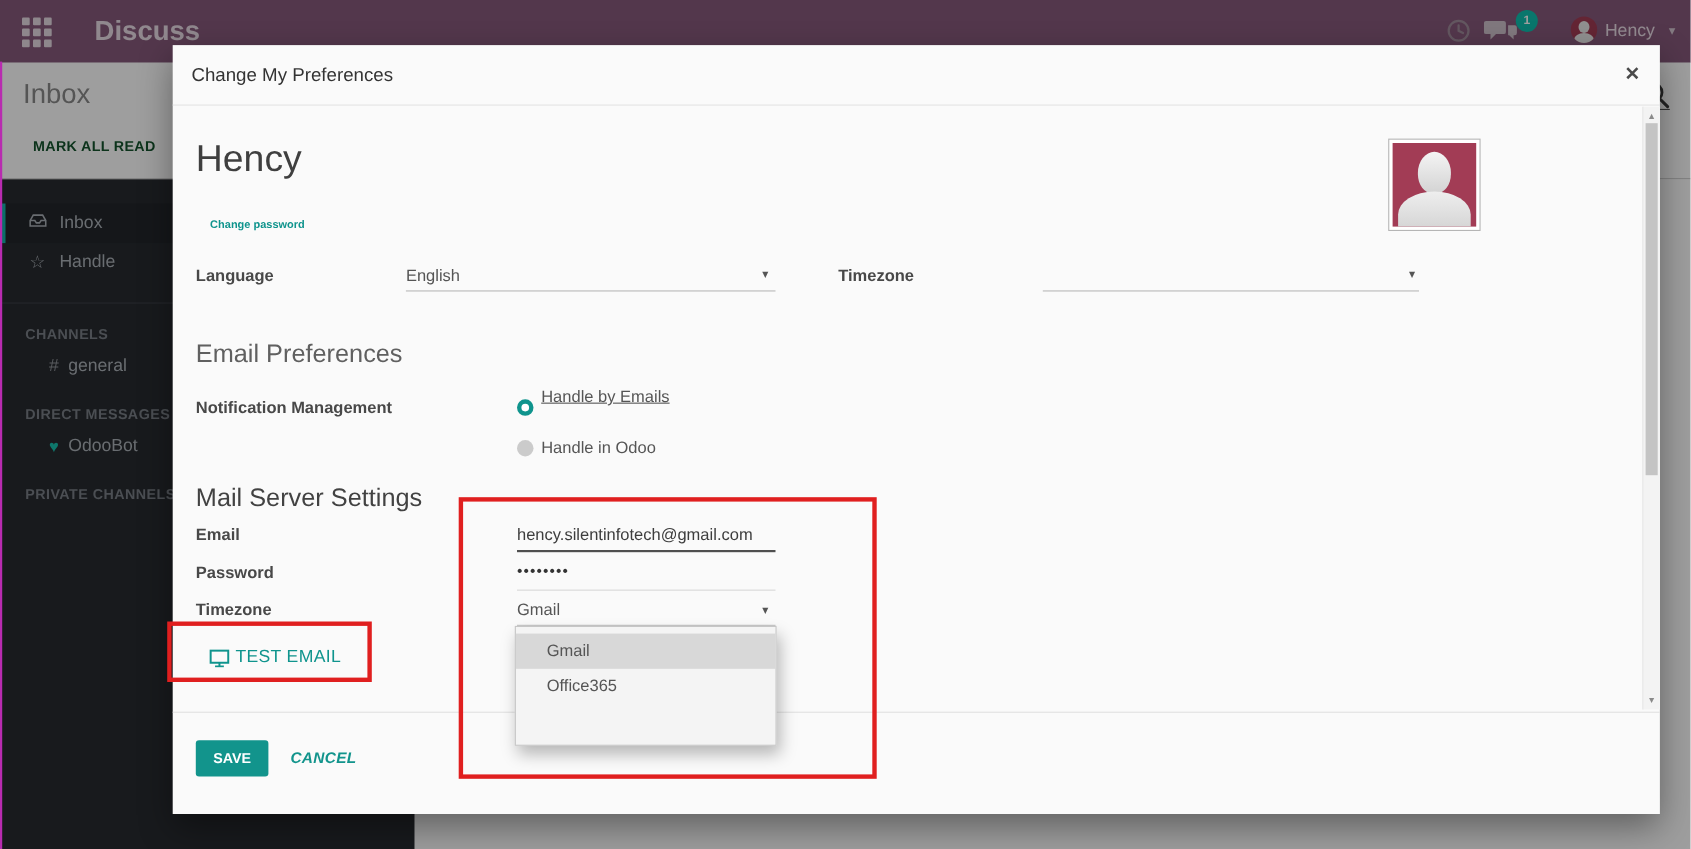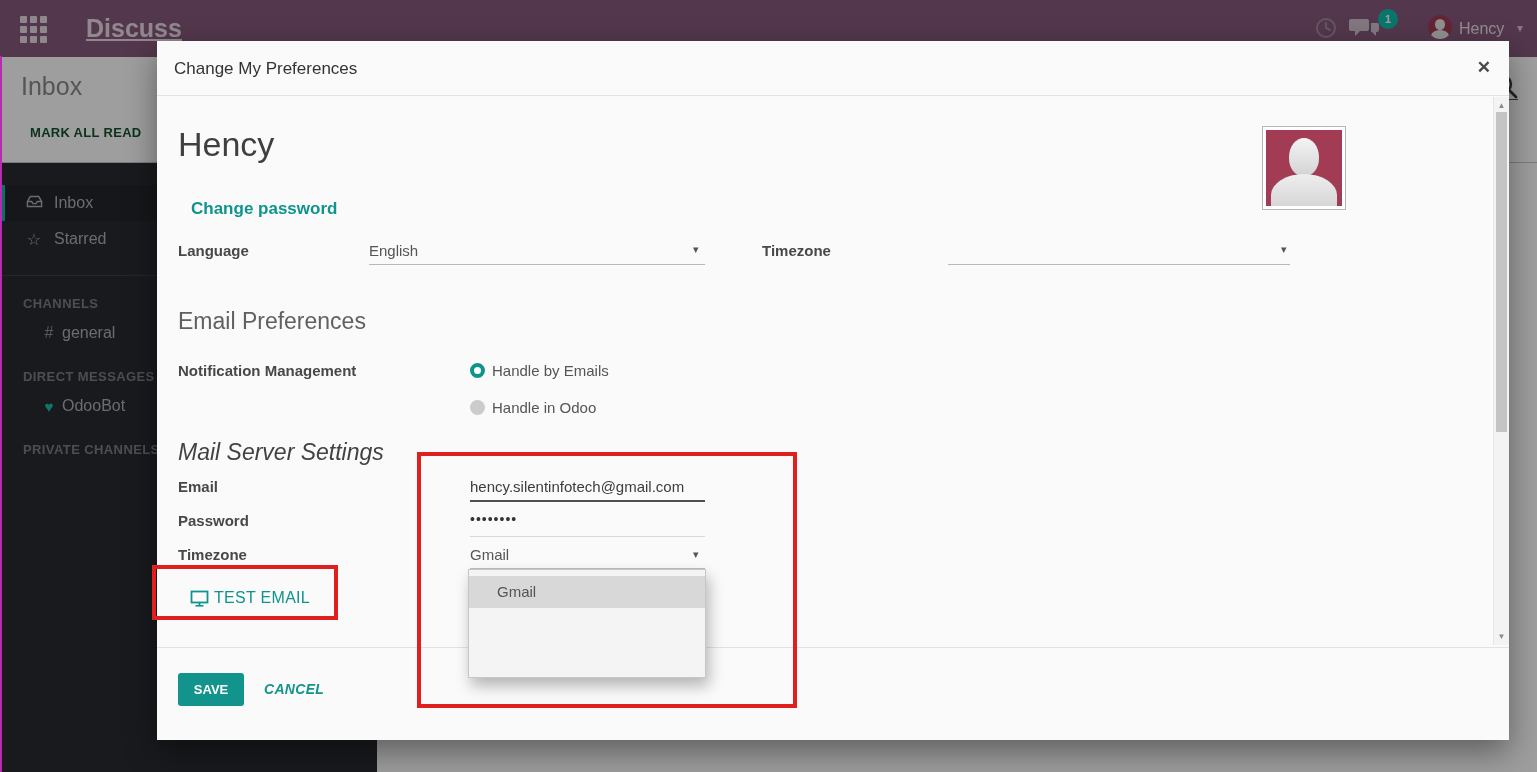--- a/index.html
+++ b/index.html
@@ -7,21 +7,21 @@
   body {
     font-family:"Liberation Sans", sans-serif;
     position:relative; overflow:hidden; background:#fff;
   }
 
   
   .topbar { position:absolute; left:0; top:0; width:1537px; height:57px; background:#875A7B; z-index:1; }
   .apps-grid { position:absolute; left:20px; top:16px; width:27px; height:27px;
     display:grid; grid-template-columns:repeat(3,7px); grid-template-rows:repeat(3,7px); gap:3px; cursor:pointer; }
   .apps-grid i { background:#e6dae3; border-radius:1px; }
-  .app-name { position:absolute; left:86px; top:0; line-height:57px; font-size:25px; font-weight:bold; color:#e9dce6; cursor:pointer;text-decoration:underline; }
+  .app-name { position:absolute; left:86px; top:0; line-height:57px; font-size:25px; font-weight:bold; color:#e9dce6; cursor:pointer; }
   .tb-ico { position:absolute; top:0; }
   .badge { position:absolute; left:1378px; top:9px; min-width:20px; height:20px; border-radius:10px;
     background:#0fbfae; color:#fff; font-size:11px; font-weight:bold; text-align:center; line-height:20px; padding:0 5px; }
   .tb-avatar { position:absolute; left:1428px; top:15px; width:24px; height:24px; border-radius:50%; background:#a23c55; overflow:hidden; cursor:pointer; }
   .tb-avatar .head { position:absolute; left:7px; top:4px; width:10px; height:11px; border-radius:50%; background:#e9e9e9; }
   .tb-avatar .body { position:absolute; left:3px; top:15px; width:18px; height:12px; border-radius:50%; background:#e9e9e9; }
   .tb-user { position:absolute; left:1459px; top:0; line-height:57px; font-size:16px; color:#ecdfe9; cursor:pointer; }
   .tb-caret { position:absolute; left:1517px; top:0; line-height:57px; font-size:12px; color:#d4c6d1; cursor:pointer; }
 
   .control-panel { position:absolute; left:0; top:57px; width:1537px; height:106px; background:#ffffff; border-bottom:1px solid #c9c9c9; z-index:1; }
@@ -52,21 +52,21 @@
     box-shadow:0 12px 30px rgba(0,0,0,.4); z-index:20; }
   .m-header { position:absolute; left:0; top:0; width:100%; height:55px; border-bottom:1px solid #e3e3e3; }
   .m-title { position:absolute; left:17px; top:18px; font-size:17px; color:#333; }
   .m-close { position:absolute; right:18px; top:16px; font-size:17px; font-weight:bold; color:#4a4a4a; cursor:pointer; }
 
   .m-hency { position:absolute; left:21px; top:84px; font-size:34px; color:#3f3f3f; }
   .m-avatar { position:absolute; left:1105px; top:85px; width:84px; height:84px; background:#fff; border:1px solid #b5b5b5; padding:3px; cursor:pointer; }
   .m-avatar .ph { position:relative; width:100%; height:100%; background:#a23c55; overflow:hidden; }
   .m-avatar .head { position:absolute; left:23px; top:8px; width:30px; height:38px; border-radius:50% 50% 46% 46%; background:linear-gradient(180deg,#f4f4f4,#d3d3d3); }
   .m-avatar .bust { position:absolute; left:5px; top:44px; width:66px; height:42px; border-radius:50% 50% 0 0; background:linear-gradient(180deg,#eee,#cfcfcf); }
-  .m-chgpwd { position:absolute; left:34px; top:158px; font-size:17px; font-weight:bold; color:#0f948d; cursor:pointer; }
+  .m-chgpwd { position:absolute; left:34px; top:158px; font-size:10px; font-weight:bold; color:#0f948d; cursor:pointer; }
 
   .f-label { position:absolute; font-size:15px; font-weight:bold; color:#484848; }
   .f-value { position:absolute; font-size:15px; color:#555; }
   .f-line  { position:absolute; border-bottom:1px solid #b8b8b8; }
   .f-caret { position:absolute; font-size:11px; color:#555; }
 
   .sec-h { position:absolute; font-size:23px; color:#606060; }
 
   .radio { position:absolute; width:15px; height:15px; border-radius:50%; cursor:pointer; }
   .radio.on  { border:4.5px solid #0f948d; background:#fff; }
@@ -148,21 +148,21 @@
     <span class="sb-ico">
       <svg width="17" height="15" viewBox="0 0 24 20" fill="none" stroke="#aab0b6" stroke-width="2">
         <path d="M2 10 L6 3 L18 3 L22 10 L22 17 L2 17 Z"></path>
         <path d="M2 10 L8 10 L10 13 L14 13 L16 10 L22 10"></path>
       </svg>
     </span>
     <span>Inbox</span>
   </div>
   <div class="sb-item">
     <span class="sb-ico">☆</span>
-    <span>Starred</span>
+    <span>Handle</span>
   </div>
   <div class="sb-divider"></div>
 
   <div class="sb-header">CHANNELS</div>
   <div class="sb-sub">
     <span class="pre">#</span>
     <span>general</span>
   </div>
 
   <div class="sb-header">DIRECT MESSAGES</div>
@@ -200,41 +200,42 @@
 
   <div class="f-label" style="left:605px; top:201px;">Timezone</div>
   <div class="f-value" style="left:791px; top:201px;"></div>
   <div class="f-caret" style="left:1124px; top:202px;">▾</div>
   <div class="f-line" style="left:791px; top:223px; width:342px;"></div>
 
   <div class="sec-h" style="left:21px; top:267px;">Email Preferences</div>
   <div class="f-label" style="left:21px; top:321px;">Notification Management</div>
 
   <div class="radio on" style="left:313px; top:322px;"></div>
-  <div class="radio-lbl" style="left:335px; top:321px;">Handle by Emails</div>
+  <div class="radio-lbl" style="left:335px; top:311px;text-decoration:underline;">Handle by Emails</div>
   <div class="radio off" style="left:313px; top:359px;"></div>
   <div class="radio-lbl" style="left:335px; top:358px;">Handle in Odoo</div>
 
-  <div class="sec-h" style="left:21px; top:398px; color:#424242;font-style:italic;">Mail Server Settings</div>
+  <div class="sec-h" style="left:21px; top:398px; color:#424242;">Mail Server Settings</div>
 
   <div class="f-label" style="left:21px; top:437px;">Email</div>
   <div class="f-value" style="left:313px; top:437px; color:#3d3d3d;">hency.silentinfotech@gmail.com</div>
   <div class="f-line" style="left:313px; top:459px; width:235px; border-bottom:2px solid #4f4f4f;"></div>
 
   <div class="f-label" style="left:21px; top:471px;">Password</div>
   <div class="f-value" style="left:313px; top:470px; font-size:14px; letter-spacing:1px; color:#333;">••••••••</div>
   <div class="f-line" style="left:313px; top:495px; width:235px; border-bottom-color:#d8d8d8;"></div>
 
   <div class="f-label" style="left:21px; top:505px;">Timezone</div>
   <div class="f-value" style="left:313px; top:505px;">Gmail</div>
   <div class="f-caret" style="left:536px; top:507px;">▾</div>
   <div class="f-line" style="left:313px; top:527px; width:235px; border-bottom-color:#bdbdbd;"></div>
 
   <div class="dropdown">
     <div class="dd-item sel">Gmail</div>
+    <div class="dd-item">Office365</div>
   </div>
 
   <div class="test-btn">
     <svg width="19" height="17" viewBox="0 0 19 17">
       <rect x="1.5" y="1.5" width="16" height="11" fill="none" stroke="#0f948d" stroke-width="1.8"></rect>
       <line x1="9.5" y1="12.5" x2="9.5" y2="15.5" stroke="#0f948d" stroke-width="1.8"></line>
       <line x1="5.5" y1="15.8" x2="13.5" y2="15.8" stroke="#0f948d" stroke-width="1.6"></line>
     </svg>
     <span class="lbl">TEST EMAIL</span>
   </div>

